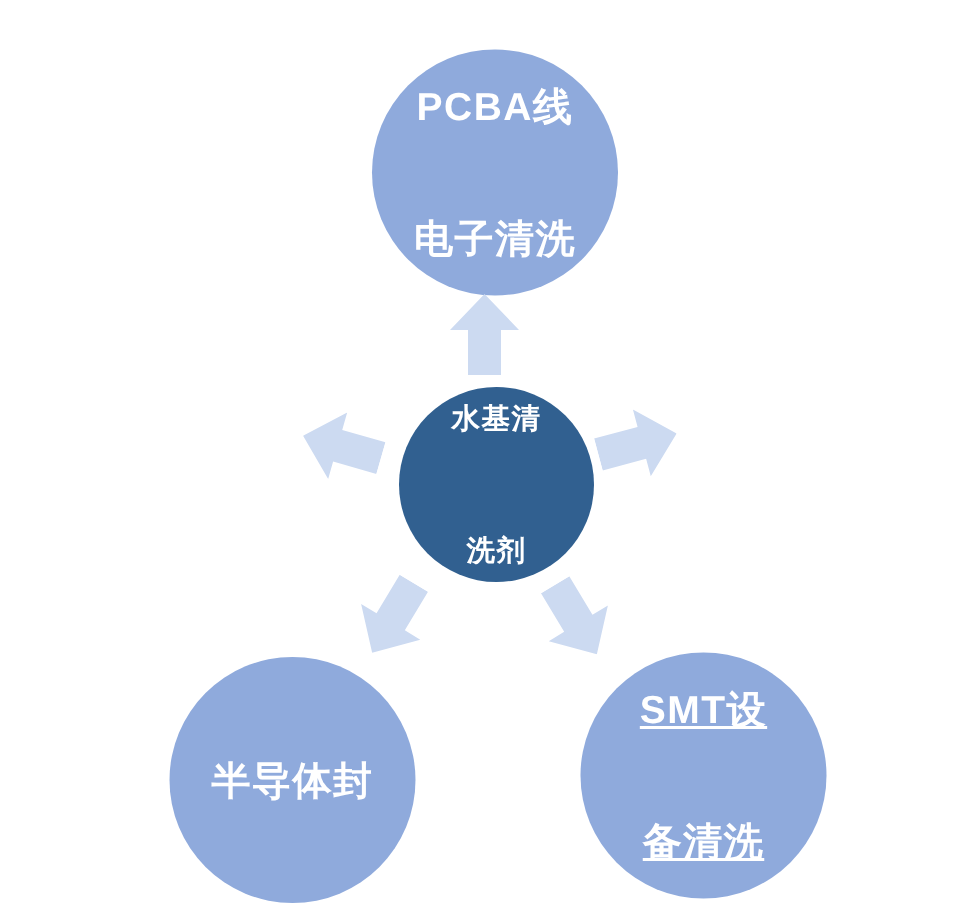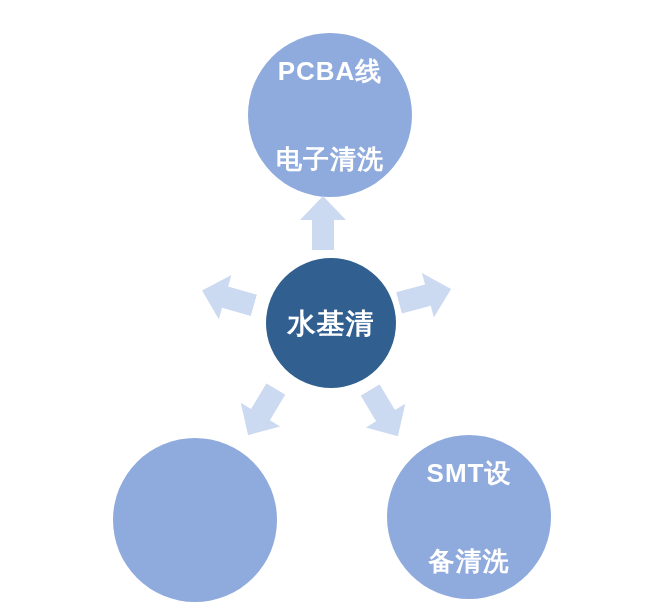--- a/index.html
+++ b/index.html
@@ -32,31 +32,31 @@
     width: 164px;
     height: 164px;
     background: var(--outer-circle, #8FAADC);
     font-size: 26px;
     line-height: 47px;
   }
   .center-node {
     width: 130px;
     height: 130px;
     background: var(--center-circle, #316090);
-    font-size: 28px;
+    font-size: 19px;
     line-height: 47px;
     left: 266px;
     top: 258px;
     z-index: 2;
   }
   .node-top          { left: 248px; top: 33px;  }
   .node-right        { left: 468px; top: 187px; }
   .node-left         { left: 22px;  top: 179px; width: 166px; height: 166px; }
   .node-bottom-left  { left: 113px; top: 438px; }
-  .node-bottom-right { left: 387px; top: 435px; }
+  .node-bottom-right { left: 387px; top: 435px; text-decoration: underline; }
 
   .arrow {
     position: absolute;
     width: 54px;
     height: 46px;
     z-index: 1;
   }
   .arrow polygon { fill: var(--arrow, #CCDAF1); }
   .arrow-top          { left: 296px; top: 200px; transform: rotate(-90deg); }
   .arrow-right        { left: 398px; top: 273px; transform: rotate(-15deg); }
@@ -80,30 +80,32 @@
   </svg>
   <svg class="arrow arrow-bottom-left" viewBox="0 0 54 46" aria-hidden="true">
     <polygon points="0,12 30,12 30,0 54,23 30,46 30,34 0,34"></polygon>
   </svg>
   <svg class="arrow arrow-bottom-right" viewBox="0 0 54 46" aria-hidden="true">
     <polygon points="0,12 30,12 30,0 54,23 30,46 30,34 0,34"></polygon>
   </svg>
 
   <div class="circle center-node">
     <span>水基清</span>
+    <span>洗剂</span>
   </div>
 
   <div class="circle outer node-top">
     <span>PCBA线</span>
     <span>电子清洗</span>
   </div>
 
 
   <div class="circle outer node-bottom-right">
     <span>SMT设</span>
     <span>备清洗</span>
   </div>
 
   <div class="circle outer node-bottom-left">
+    <span>半导体封</span>
   </div>
 
 
 </div>
 
 </body></html>

